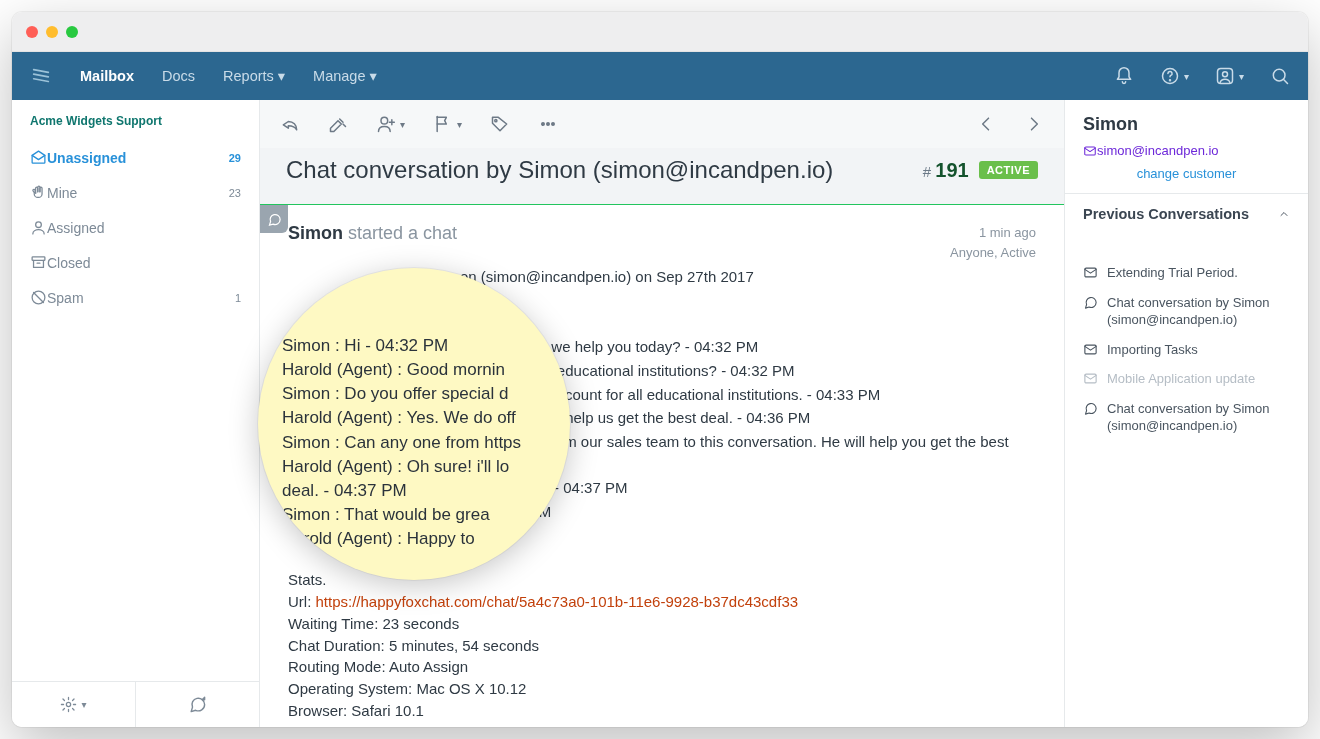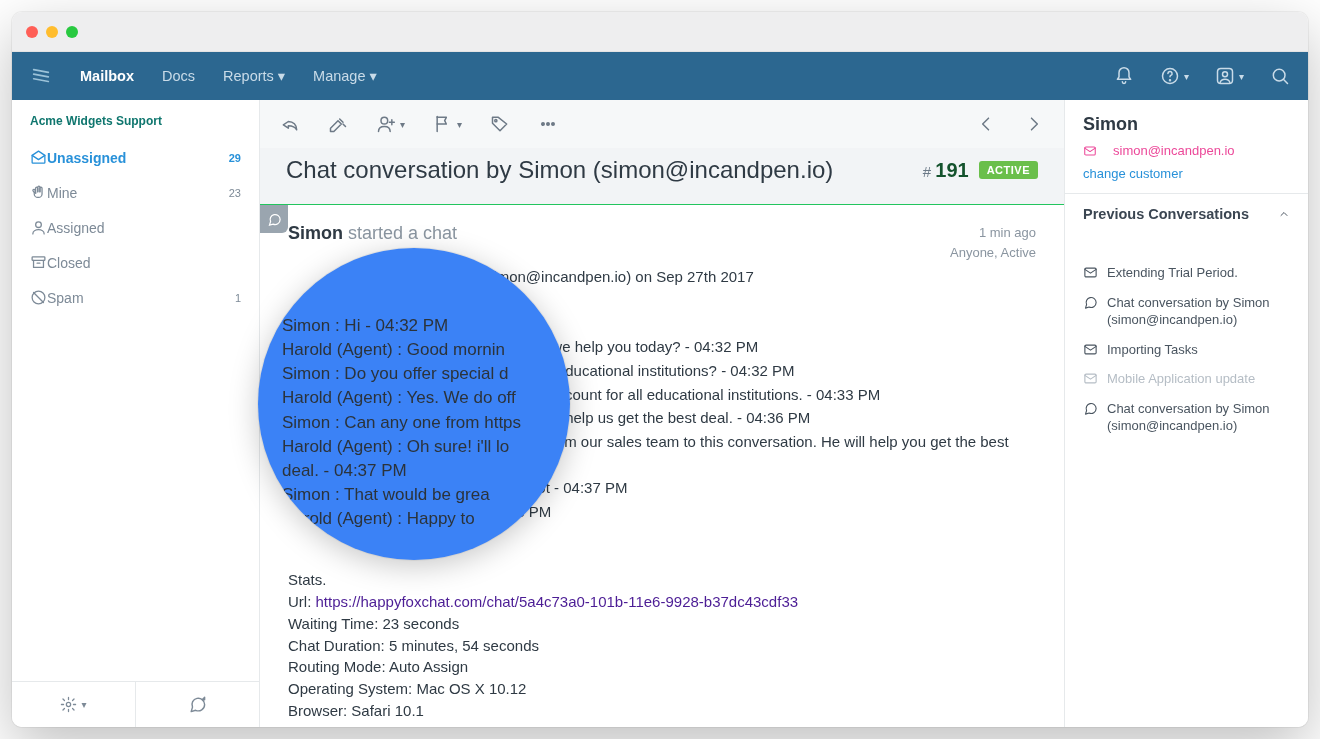--- a/index.html
+++ b/index.html
@@ -74,41 +74,41 @@
 .convo-body { flex:1; background:#fff; border-top:1px solid #22c55e; position:relative; overflow:hidden; }
 .chat-tab { position:absolute; left:0; top:0; width:28px; height:28px; background:#9aa5af; color:#fff; display:flex; align-items:center; justify-content:center; border-bottom-right-radius:6px;}
 .chat-meta { padding: 18px 28px 6px; display:flex; justify-content:space-between; align-items:flex-start;}
 .chat-meta-left { font-size:18px; color:#8a95a0;}
 .chat-meta-left b { color:#2f3a44; font-weight:600;}
 .chat-meta-right { text-align:right; font-size:13px; color:#8a95a0; line-height:1.5;}
 .chat-prefix { padding: 0 28px 6px; color:#2f3a44; font-size:15px;}
 .transcript { padding: 4px 28px 10px; color:#2f3a44; font-size:15px; line-height:1.45;}
 .transcript div { padding:1px 0;}
 .stats-block { padding: 6px 28px 20px; color:#2f3a44; font-size:15px; line-height:1.45;}
-.stats-block a { color:#4c1d95; text-decoration:none;}
+.stats-block a { color:#c2410c; text-decoration:none;}
 .rightpane { width:244px; border-left:1px solid #e6e9eb; background:#fff; display:flex; flex-direction:column;}
 .cust-head { padding: 14px 18px 4px;}
 .cust-head h2 { font-size:18px; color:#2f3a44; font-weight:600;}
-.cust-email { display:flex; align-items:flex-end; gap:16px; padding: 4px 18px 2px; font-size:13px; color:#ec4899;}
-.change-link { padding: 6px 18px 12px; font-size:13px; text-align:left; color:#2891d9; cursor:pointer;}
+.cust-email { display:flex; align-items:flex-end; gap:0; padding: 4px 18px 2px; font-size:13px; color:#6d28d9;}
+.change-link { padding: 6px 18px 12px; font-size:13px; text-align:center; color:#2891d9; cursor:pointer;}
 .rp-section { border-top:1px solid #e6e9eb;}
 .rp-section-h { padding:12px 18px 8px; display:flex; align-items:center; justify-content:space-between;}
 .rp-section-h span { font-size:14.5px; font-weight:600; color:#3b4652;}
 .rp-list { display:flex; flex-direction:column;margin-top:28px;}
 .rp-item { display:flex; align-items:flex-start; gap:9px; padding:6px 18px; font-size:13px; color:#4a5560; cursor:pointer; line-height:1.35;}
 .rp-item.dim { color:#b5bdc5;}
 .rp-item .icon svg { width:15px; height:15px; margin-top:1px;}
 .magnifier {
   position:absolute;
   width:312px; height:312px;
   border-radius:50%;
-  background:#3b82f6;
+  background:#fef9c3;
   box-shadow: 0 6px 30px rgba(0,0,0,.22), 0 0 0 1px rgba(0,0,0,.05);
   left: 258px;
-  top: 248px;
+  top: 268px;
   overflow:hidden;
 }
 .magnifier-inner {
   position:absolute;
   padding: 60px 30px 30px 30px;
   font-size:17px;
   line-height:1.42;
   color:#2b333b;
   width: 440px;
   left: -6px;

